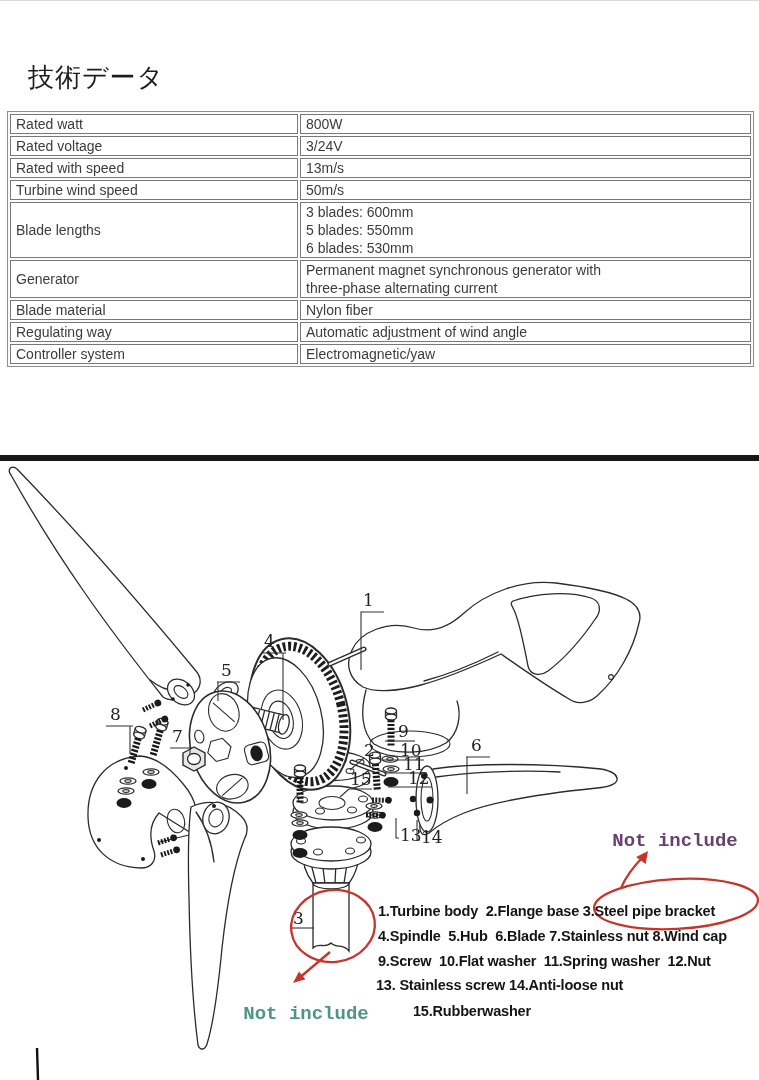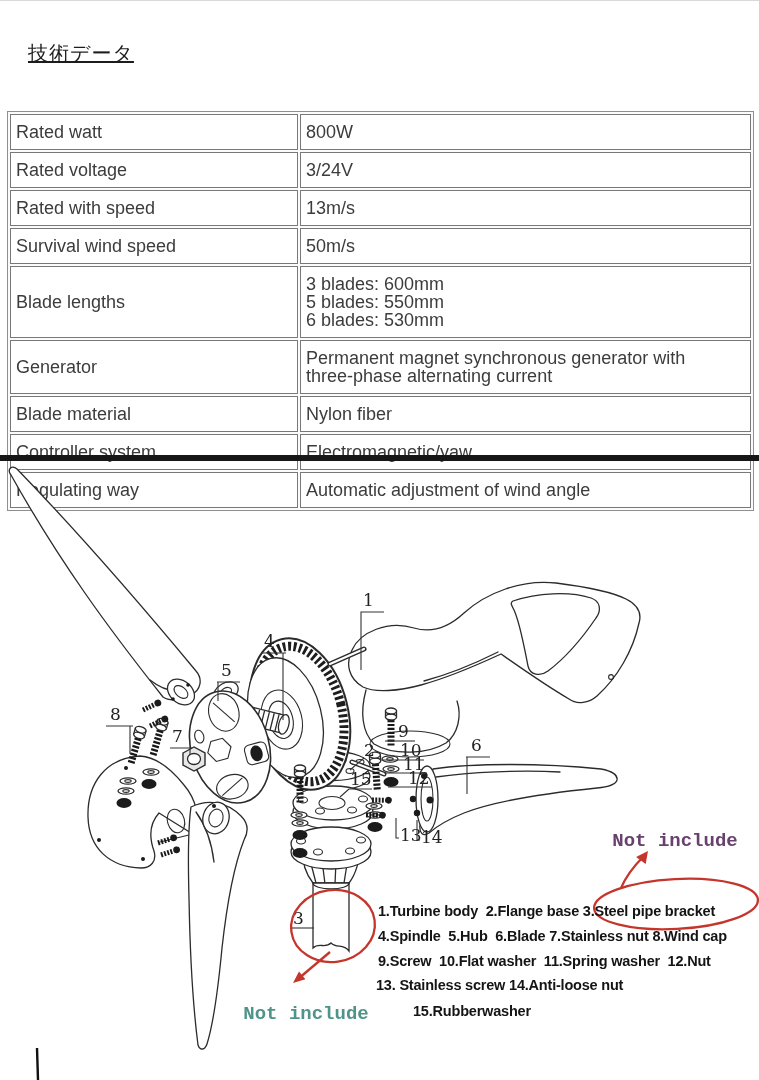--- a/index.html
+++ b/index.html
@@ -1,24 +1,24 @@
 <!DOCTYPE html>
 <html><head>
 <meta charset="utf-8">
 <style>
   html,body{margin:0;padding:0;background:#fff;}
   #stage{position:relative;width:759px;height:1080px;background:#fff;overflow:hidden;
          font-family:"Liberation Sans",sans-serif;}
   #top-hairline{position:absolute;left:0;top:0;width:759px;height:1px;background:#d9d9d9;}
-  #page-title{position:absolute;left:28px;top:40px;font-size:20px;color:#1c1c1c;
-              letter-spacing:1px;font-weight:500;text-decoration:underline;}
+  #page-title{position:absolute;left:28px;top:60px;font-size:26px;color:#1c1c1c;
+              letter-spacing:1px;font-weight:500;}
   .table-wrap{position:absolute;left:7px;top:111px;width:745px;border:1px solid #8f8f8f;background:#fbfbfb;}
   table.spec{border-collapse:separate;border-spacing:2px;width:100%;}
-  table.spec td{border:1px solid #787878;background:#fff;color:#3c3c3c;font-size:18px;
-                line-height:18px;padding:8px 5px;vertical-align:middle;white-space:pre-line;}
+  table.spec td{border:1px solid #787878;background:#fff;color:#3c3c3c;font-size:14px;
+                line-height:18px;padding:0 5px;vertical-align:middle;white-space:pre-line;}
   td.c1{width:276px;}
   #thick-rule{position:absolute;left:0;top:455px;width:759px;height:6px;background:#171717;}
   #diagram-svg{position:absolute;left:0;top:461px;}
   .ln{fill:none;stroke:#2b2b2b;stroke-width:1.3;stroke-linecap:round;stroke-linejoin:round;}
   .ln2{fill:none;stroke:#2b2b2b;stroke-width:1.8;stroke-linecap:round;stroke-linejoin:round;}
   .wp{fill:#ffffff;stroke:#2b2b2b;stroke-width:1.3;}
   .np{fill:none;stroke:#2b2b2b;stroke-width:1.1;}
   .dk{fill:#1b1b1b;stroke:none;}
   .shank{stroke:#181818;stroke-width:7;stroke-dasharray:2.2 1.7;fill:none;}
   .shank2{stroke:#181818;stroke-width:5;stroke-dasharray:1.9 1.4;fill:none;}
@@ -48,45 +48,45 @@
           </tr>
         <tr>
             <td class="c1">Rated voltage</td>
             <td>3/24V</td>
           </tr>
         <tr>
             <td class="c1">Rated with speed</td>
             <td>13m/s</td>
           </tr>
         <tr>
-            <td class="c1">Survival wind speed</td>
+            <td class="c1">Turbine wind speed</td>
             <td>50m/s</td>
           </tr>
         <tr>
             <td class="c1">Blade lengths</td>
             <td>3 blades: 600mm
 5 blades: 550mm
 6 blades: 530mm</td>
           </tr>
         <tr>
             <td class="c1">Generator</td>
             <td>Permanent magnet synchronous generator with
 three-phase alternating current</td>
           </tr>
         <tr>
             <td class="c1">Blade material</td>
             <td>Nylon fiber</td>
           </tr>
         <tr>
+            <td class="c1">Regulating way</td>
+            <td>Automatic adjustment of wind angle</td>
+          </tr>
+        <tr>
             <td class="c1">Controller system</td>
             <td>Electromagnetic/yaw</td>
-          </tr>
-        <tr>
-            <td class="c1">Regulating way</td>
-            <td>Automatic adjustment of wind angle</td>
           </tr>
       </tbody>
     </table>
   </div>
 
   <div id="thick-rule"></div>
 
   <svg id="diagram-svg" width="759" height="619" viewBox="0 461 759 619">
     <defs>
       <g id="boltv">

